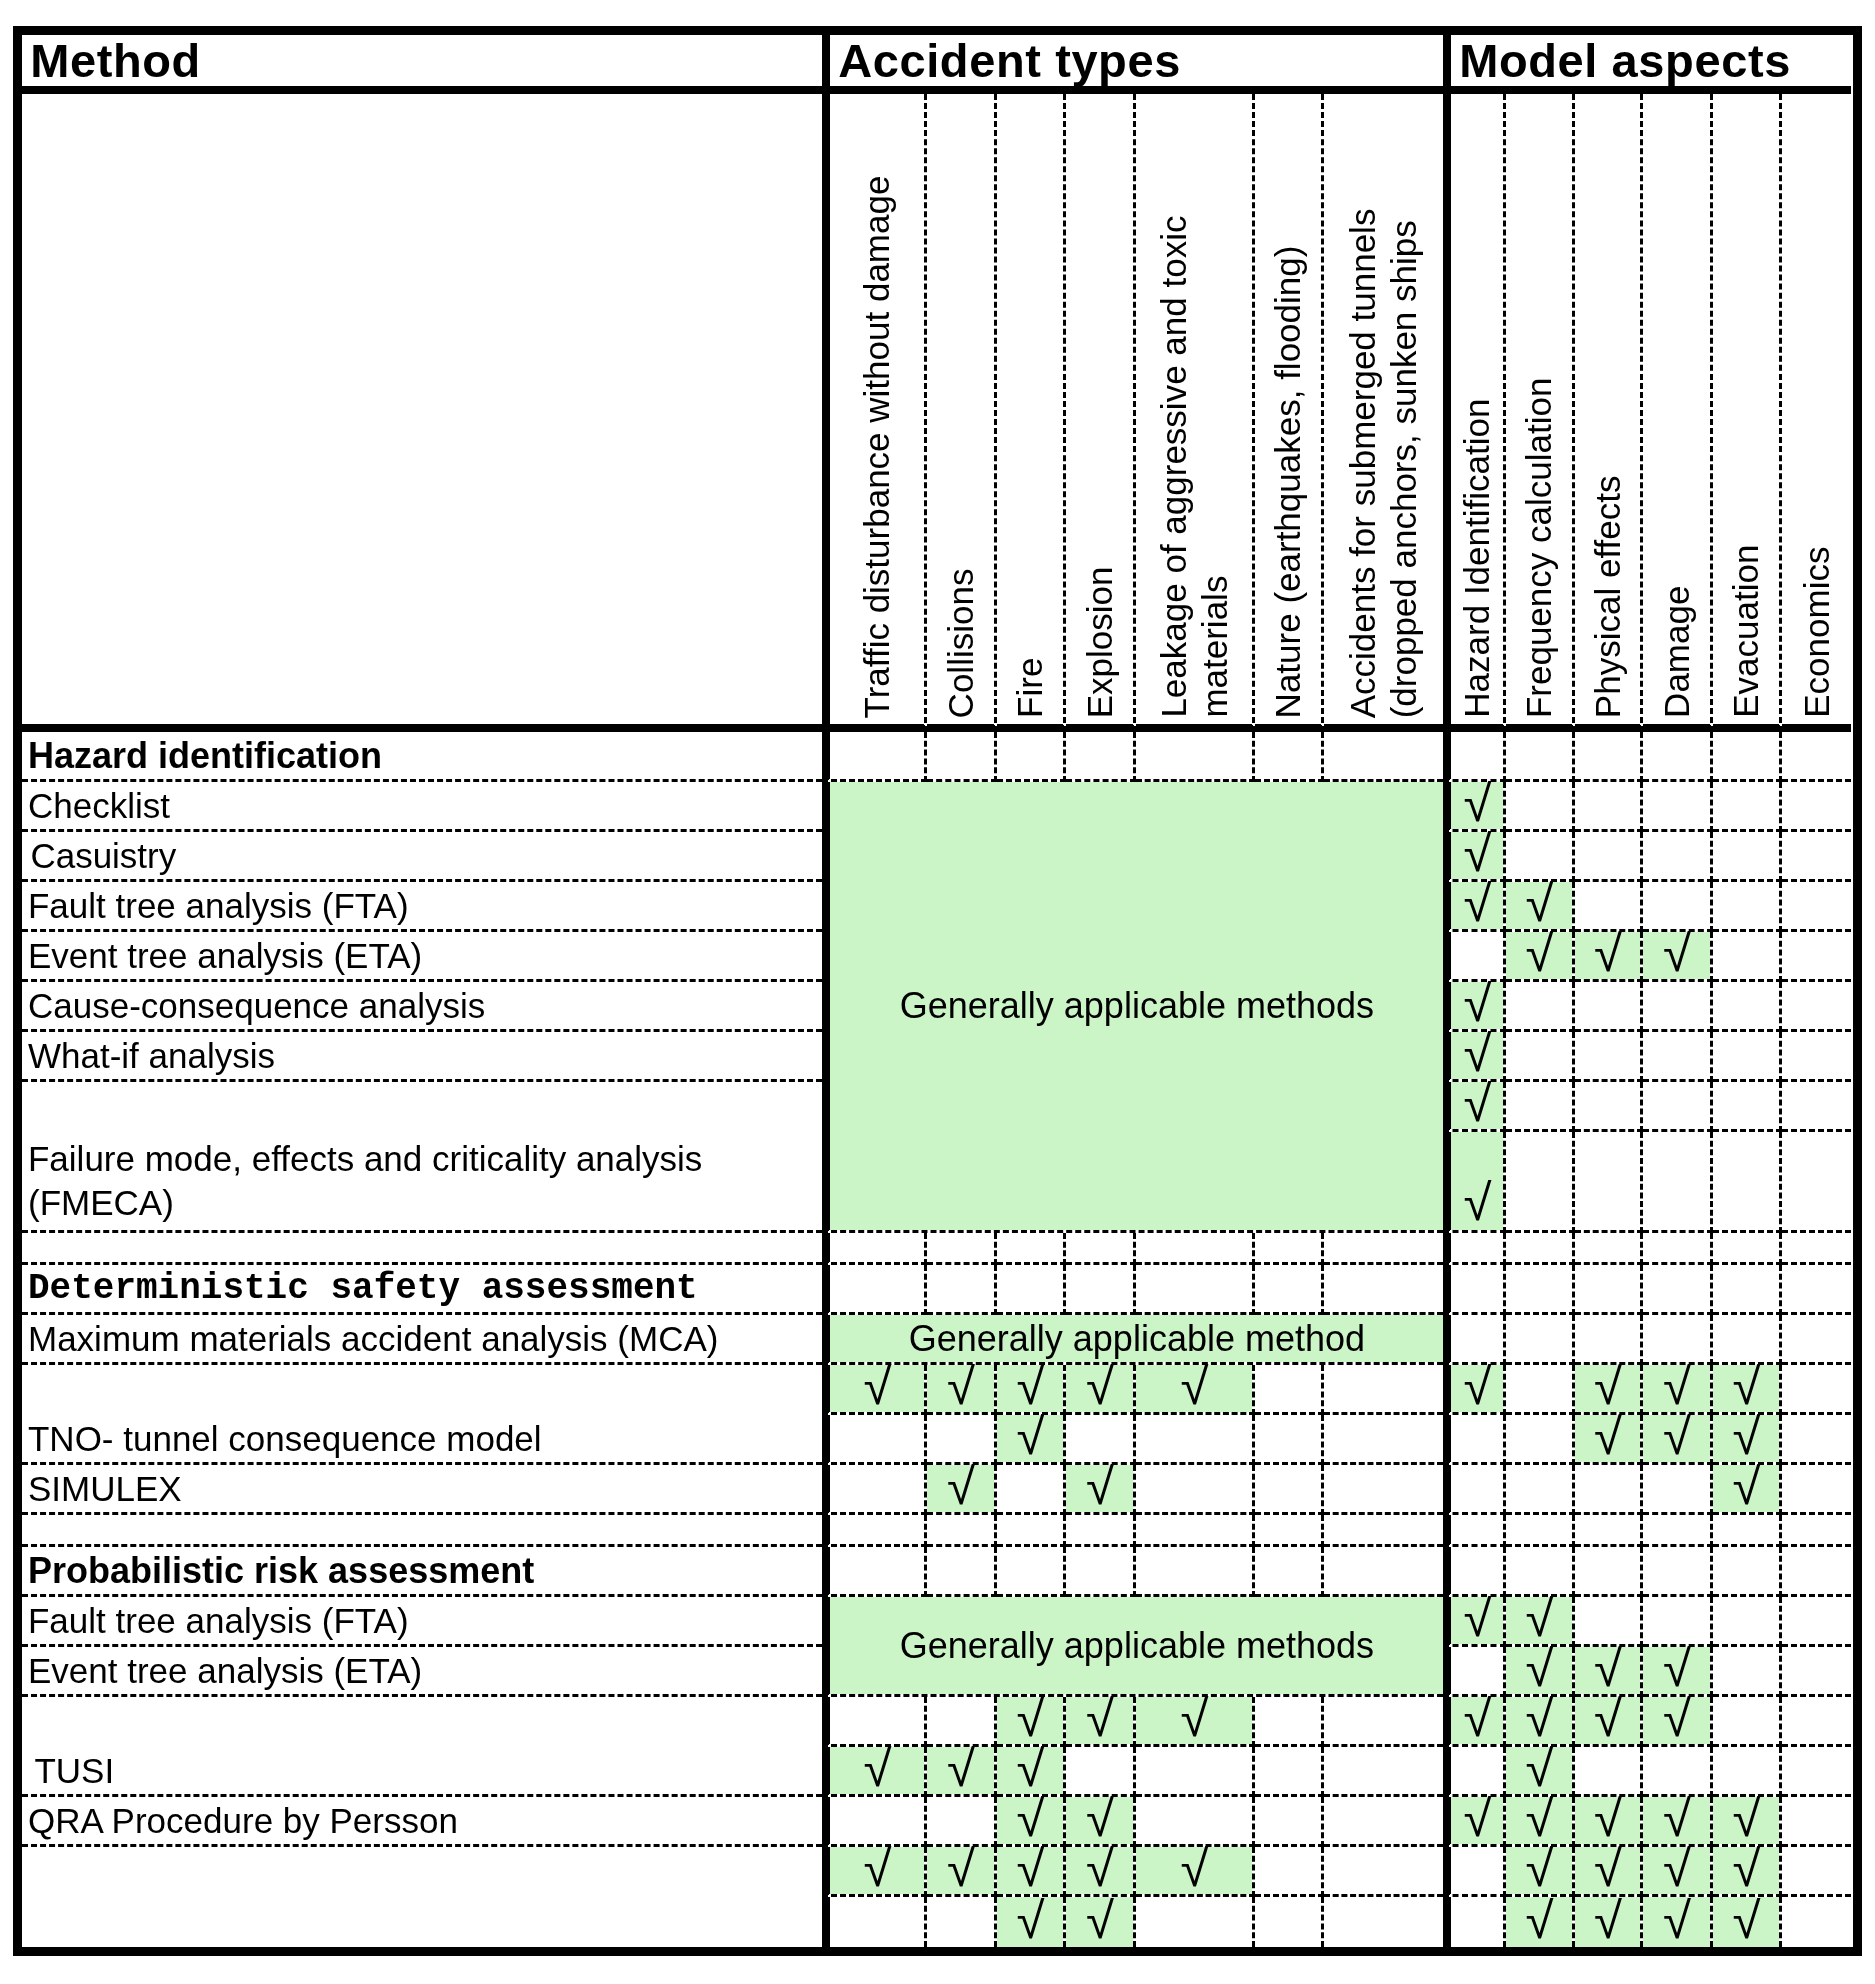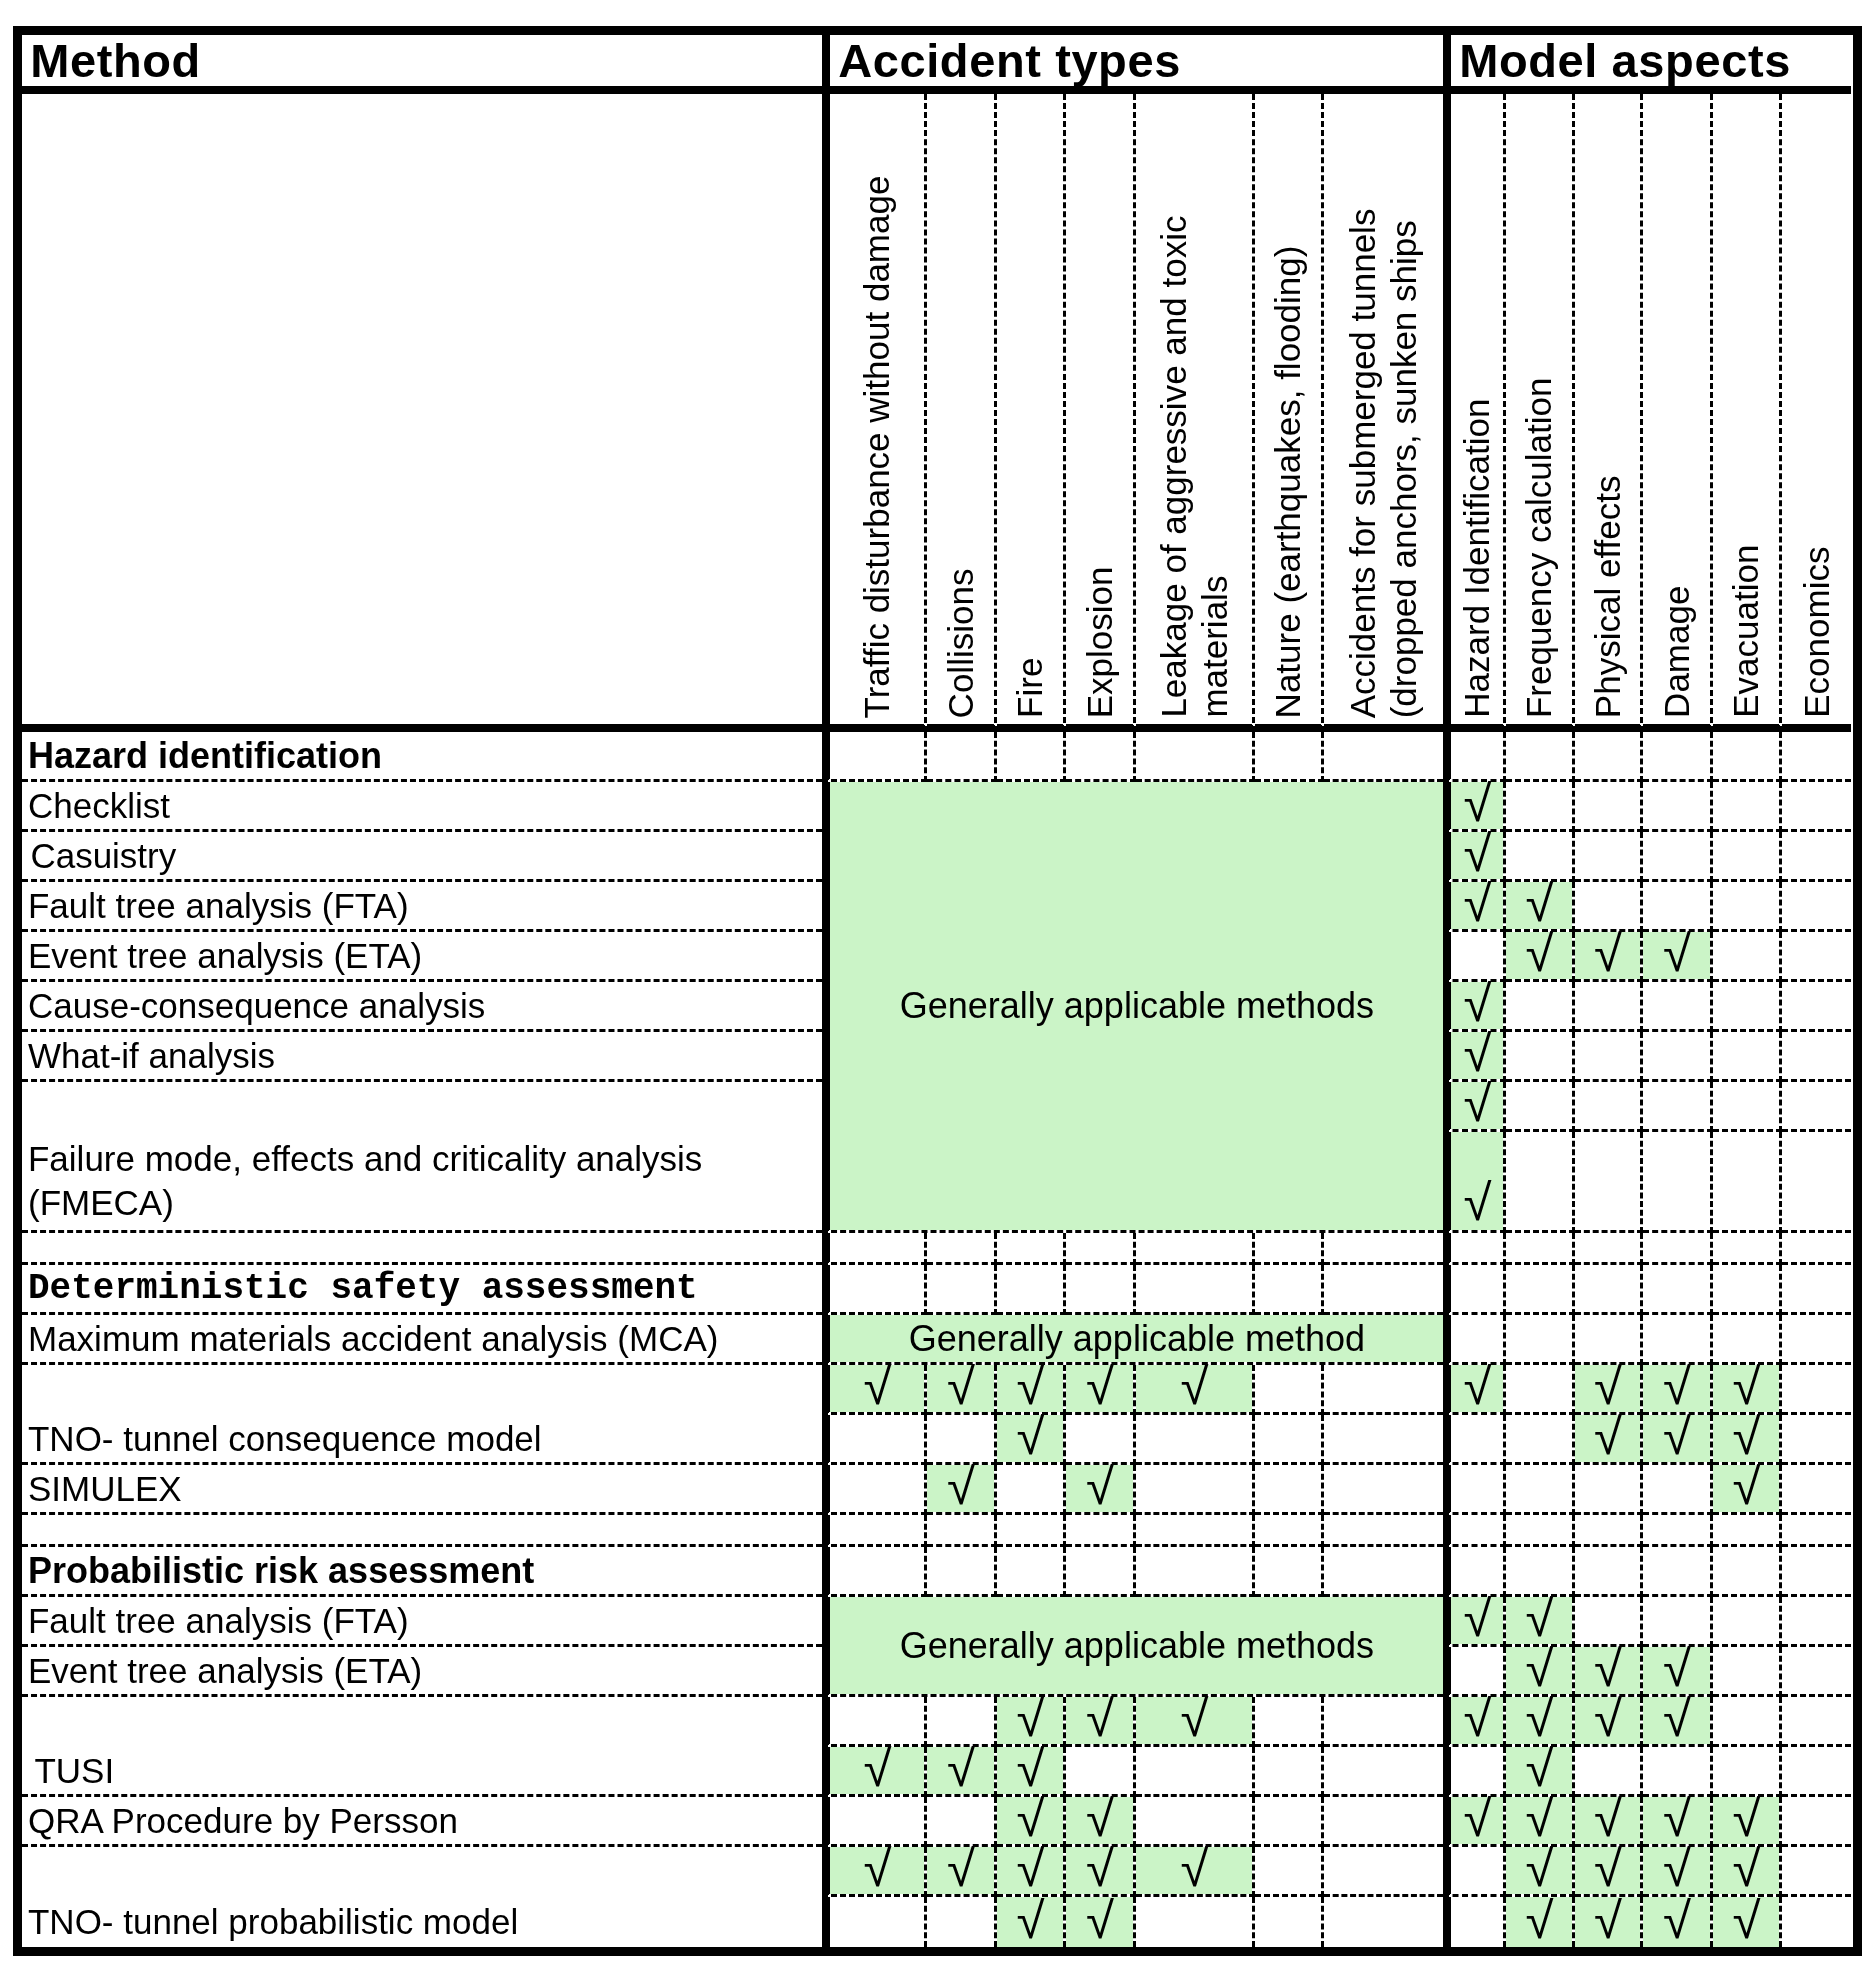--- a/index.html
+++ b/index.html
@@ -482,21 +482,20 @@
       <div class="cell gcell dashR on dashB" style="grid-area: 25 / 11 / span 1 / span 1;">
         <div class="check">√</div>
       </div>
       <div class="cell gcell dashR on dashB" style="grid-area: 25 / 12 / span 1 / span 1;">
         <div class="check">√</div>
       </div>
       <div class="cell gcell dashR on dashB" style="grid-area: 25 / 13 / span 1 / span 1;">
         <div class="check">√</div>
       </div>
       <div class="cell gcell dashB" style="grid-area: 25 / 14 / span 1 / span 1;"></div>
-      <div class="cell mcell" style="grid-area: 26 / 1 / span 1 / span 1;"><div class="mlabel">TNO- tunnel probabilistic model</div></div>
       <div class="cell gcell thickL dashR" style="grid-area: 26 / 2 / span 1 / span 1;"></div>
       <div class="cell gcell dashR" style="grid-area: 26 / 3 / span 1 / span 1;"></div>
       <div class="cell gcell dashR on" style="grid-area: 26 / 4 / span 1 / span 1;">
         <div class="check">√</div>
       </div>
       <div class="cell gcell dashR on" style="grid-area: 26 / 5 / span 1 / span 1;">
         <div class="check">√</div>
       </div>
       <div class="cell gcell dashR" style="grid-area: 26 / 6 / span 1 / span 1;"></div>
       <div class="cell gcell dashR" style="grid-area: 26 / 7 / span 1 / span 1;"></div>

